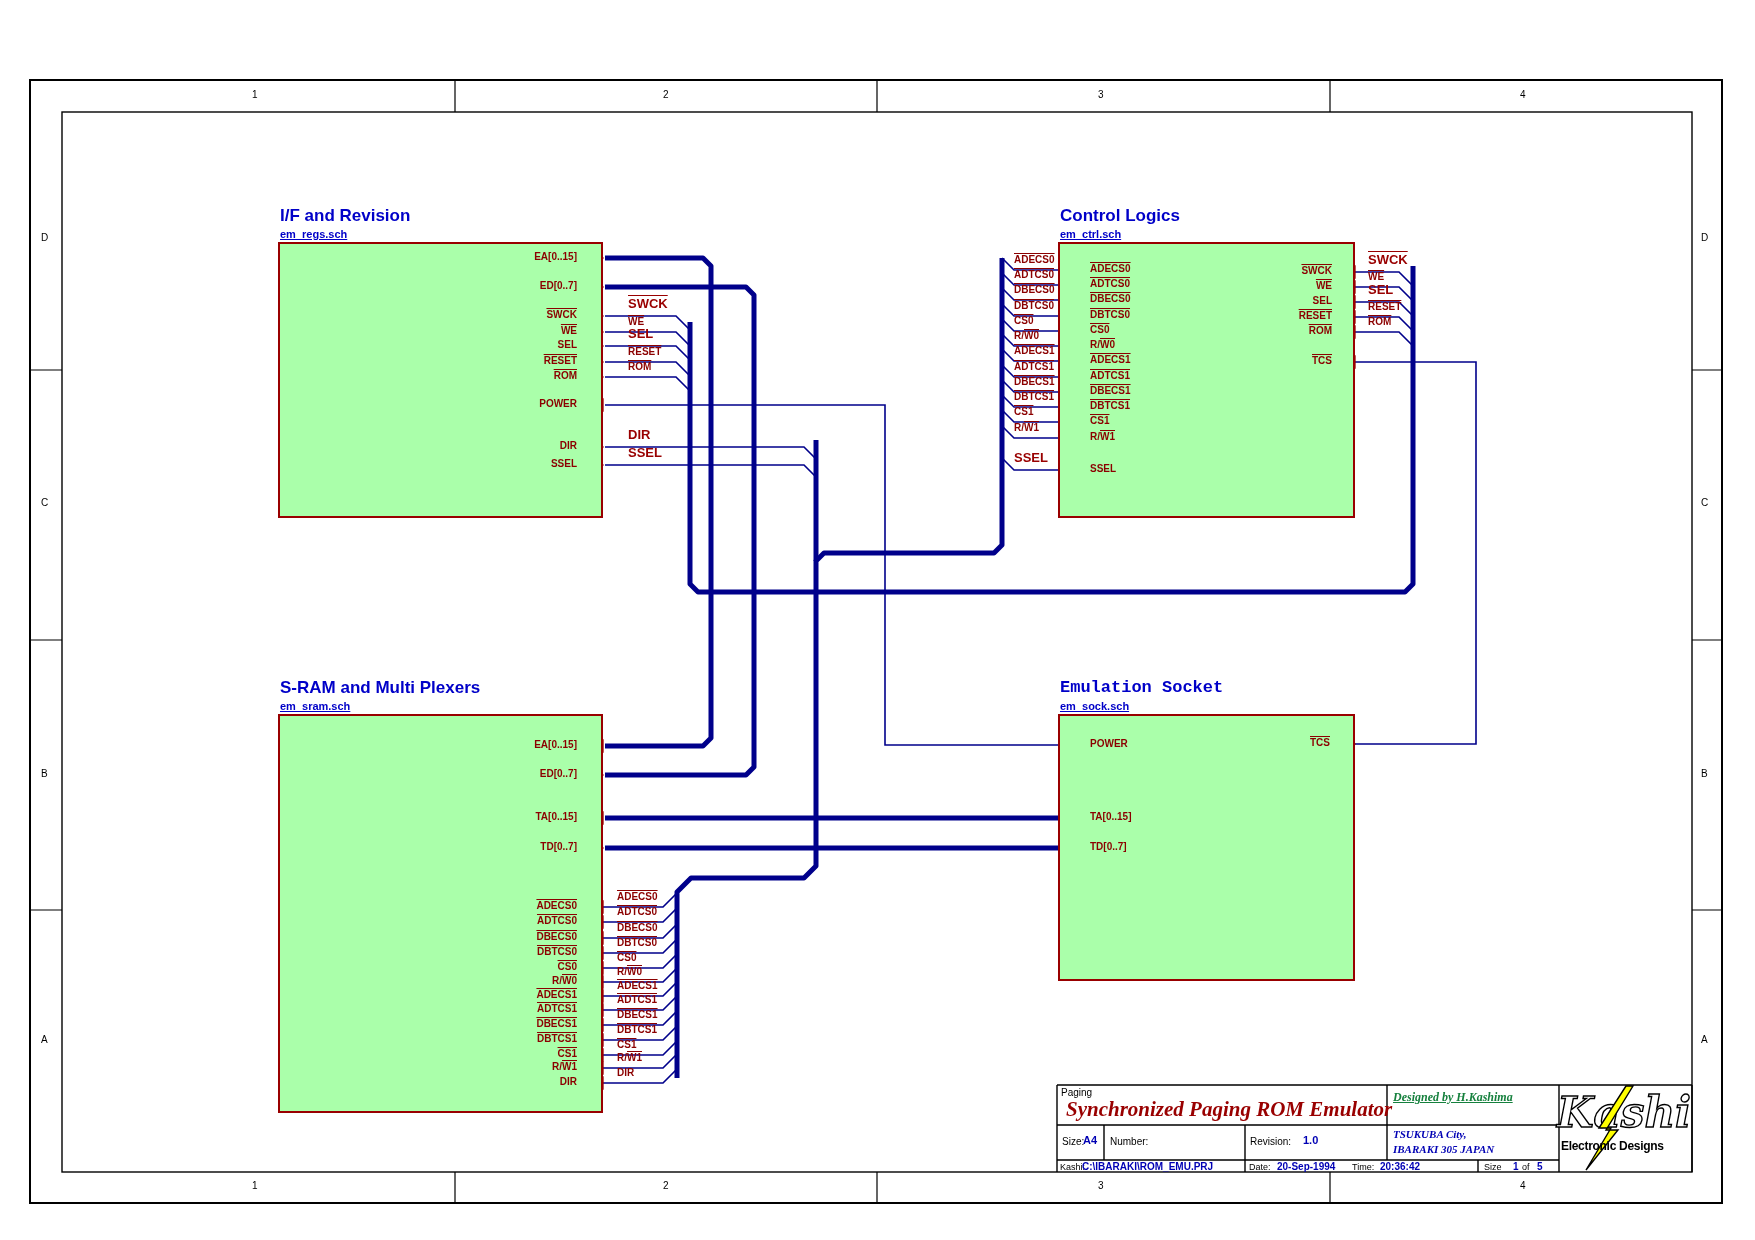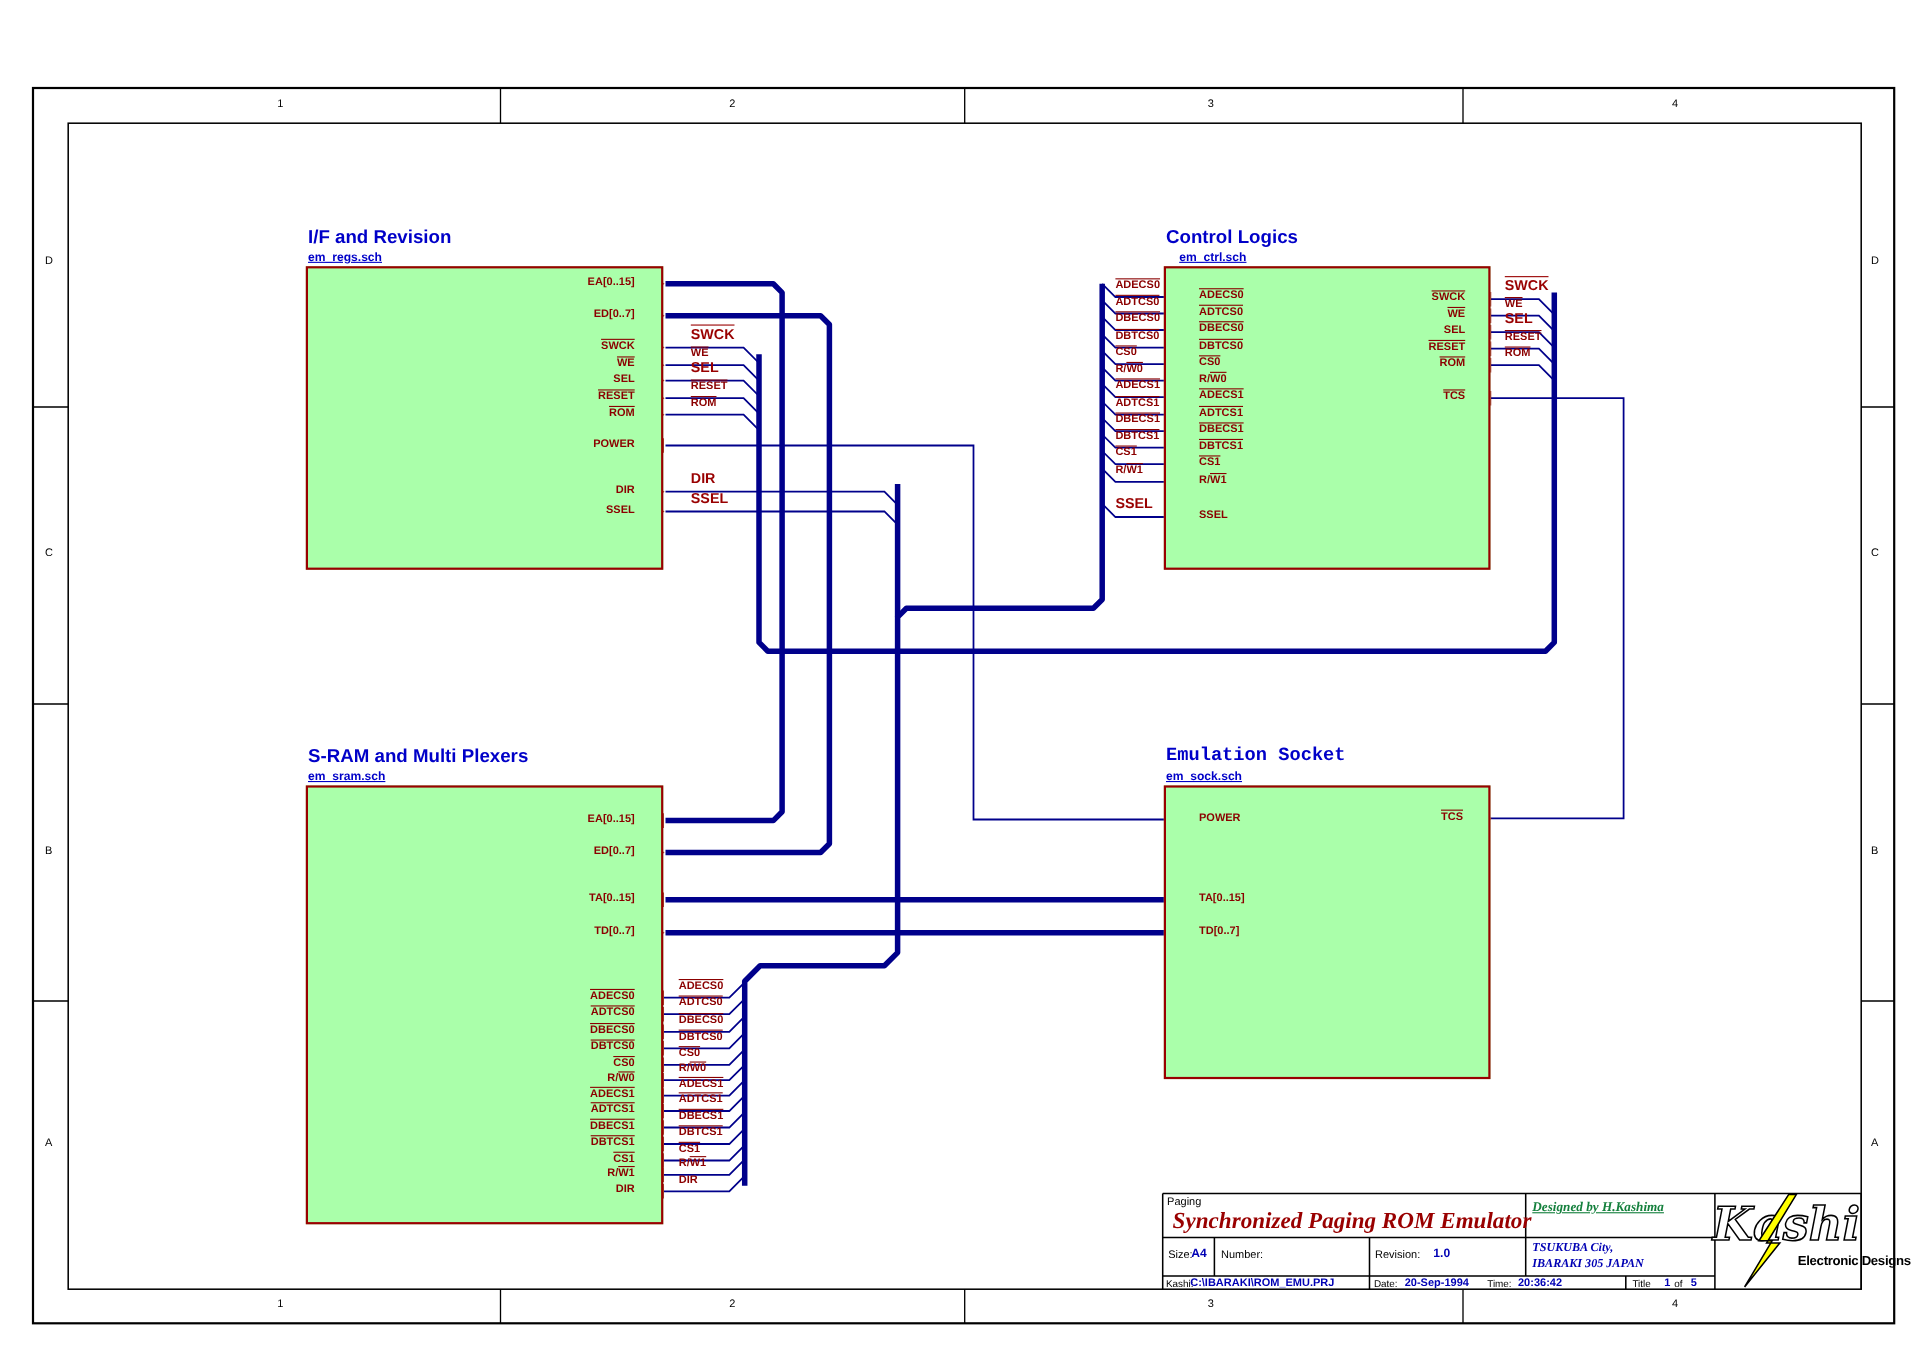--- a/index.html
+++ b/index.html
@@ -14,21 +14,21 @@
   .ov{text-decoration:overline;}
   .pin{fill:#ffffaa;stroke:#990000;stroke-width:1.3;}
   .zone{position:absolute;font:10px "Liberation Sans",sans-serif;color:#000;}
   .tb-small{position:absolute;font:10px "Liberation Sans",sans-serif;color:#000;white-space:nowrap;}
   .tb-tiny{position:absolute;font:9px "Liberation Sans",sans-serif;color:#000;white-space:nowrap;}
   .tb-val{position:absolute;font:bold 11px "Liberation Sans",sans-serif;color:#0000b4;white-space:nowrap;}
   .tb-valsm{position:absolute;font:bold 10px "Liberation Sans",sans-serif;color:#0000b4;white-space:nowrap;}
   .tb-title{position:absolute;font:bold italic 21px "Liberation Serif",serif;color:#990000;white-space:nowrap;}
   .tb-serif{position:absolute;font:bold italic 12px "Liberation Serif",serif;color:#15803d;white-space:nowrap;text-decoration:underline;}
   .tb-addr{position:absolute;font:bold italic 11px "Liberation Serif",serif;color:#0000b4;white-space:nowrap;}
-  .logo-sub{position:absolute;font:bold 12px "Liberation Sans",sans-serif;color:#000;letter-spacing:-0.3px;text-align:right;white-space:nowrap;padding-left:48px;}
+  .logo-sub{position:absolute;font:bold 12px "Liberation Sans",sans-serif;color:#000;letter-spacing:-0.3px;text-align:left;white-space:nowrap;}
 </style>
 </head>
 <body>
 
 <div id="canvas">
 
   <svg id="wires" width="1755" height="1240" viewBox="0 0 1755 1240">
 
     <g stroke="#000" fill="none">
       <rect x="30" y="80" width="1692" height="1123" stroke-width="2"></rect>
@@ -137,21 +137,21 @@
   <div class="zone" style="left:1701px;top:1034px;">A</div>
 
   <div class="block" style="left:278px;top:242px;width:321px;height:272px;"></div>
   <div class="block" style="left:1058px;top:242px;width:293px;height:272px;"></div>
   <div class="block" style="left:278px;top:714px;width:321px;height:395px;"></div>
   <div class="block" style="left:1058px;top:714px;width:293px;height:263px;"></div>
 
   <div class="btitle" style="left:280px;top:206px;">I/F and Revision</div>
   <div class="bfile" style="left:280px;top:228px;">em_regs.sch</div>
   <div class="btitle" style="left:1060px;top:206px;">Control Logics</div>
-  <div class="bfile" style="left:1060px;top:228px;margin-left:12px;">em_ctrl.sch</div>
+  <div class="bfile" style="left:1060px;top:228px;">em_ctrl.sch</div>
   <div class="btitle" style="left:280px;top:678px;">S-RAM and Multi Plexers</div>
   <div class="bfile" style="left:280px;top:700px;">em_sram.sch</div>
   <div class="btitle" style="left:1060px;top:678px;font-family:Liberation Mono, monospace;">Emulation Socket</div>
   <div class="bfile" style="left:1060px;top:700px;">em_sock.sch</div>
 
   <div class="tb-small" style="left:1061px;top:1087px;">Paging</div>
   <div class="tb-title" style="left:1066px;top:1097px;">Synchronized Paging ROM Emulator</div>
   <div class="tb-serif" style="left:1393px;top:1090px;">Designed by H.Kashima</div>
   <div class="tb-small" style="left:1062px;top:1136px;">Size:</div>
   <div class="tb-val" style="left:1083px;top:1134px;">A4</div>
@@ -159,21 +159,21 @@
   <div class="tb-small" style="left:1250px;top:1136px;">Revision:</div>
   <div class="tb-val" style="left:1303px;top:1134px;">1.0</div>
   <div class="tb-addr" style="left:1393px;top:1128px;">TSUKUBA City,</div>
   <div class="tb-addr" style="left:1393px;top:1143px;">IBARAKI 305 JAPAN</div>
   <div class="tb-tiny" style="left:1060px;top:1162px;">Kashi:</div>
   <div class="tb-valsm" style="left:1082px;top:1161px;">C:\IBARAKI\ROM_EMU.PRJ</div>
   <div class="tb-tiny" style="left:1249px;top:1162px;">Date:</div>
   <div class="tb-valsm" style="left:1277px;top:1161px;">20-Sep-1994</div>
   <div class="tb-tiny" style="left:1352px;top:1162px;">Time:</div>
   <div class="tb-valsm" style="left:1380px;top:1161px;">20:36:42</div>
-  <div class="tb-tiny" style="left:1484px;top:1162px;">Title</div>
+  <div class="tb-tiny" style="left:1484px;top:1162px;">Size</div>
   <div class="tb-valsm" style="left:1513px;top:1161px;">1</div>
   <div class="tb-tiny" style="left:1522px;top:1162px;">of</div>
   <div class="tb-valsm" style="left:1537px;top:1161px;">5</div>
 
   <div class="logo-sub" style="left:1561px;top:1139px;width:128px;">Electronic Designs</div>
 
 <div class="lbl" style="left: 427px; top: 251px; width: 150px; text-align: right;"><span>EA[0..15]</span><span class="ov"></span></div>
     <div class="lbl" style="left: 427px; top: 280px; width: 150px; text-align: right;"><span>ED[0..7]</span><span class="ov"></span></div>
     <div class="lbl" style="left: 427px; top: 309px; width: 150px; text-align: right;"><span></span><span class="ov">SWCK</span></div>
     <div class="lbl" style="left: 427px; top: 325px; width: 150px; text-align: right;"><span></span><span class="ov">WE</span></div>

